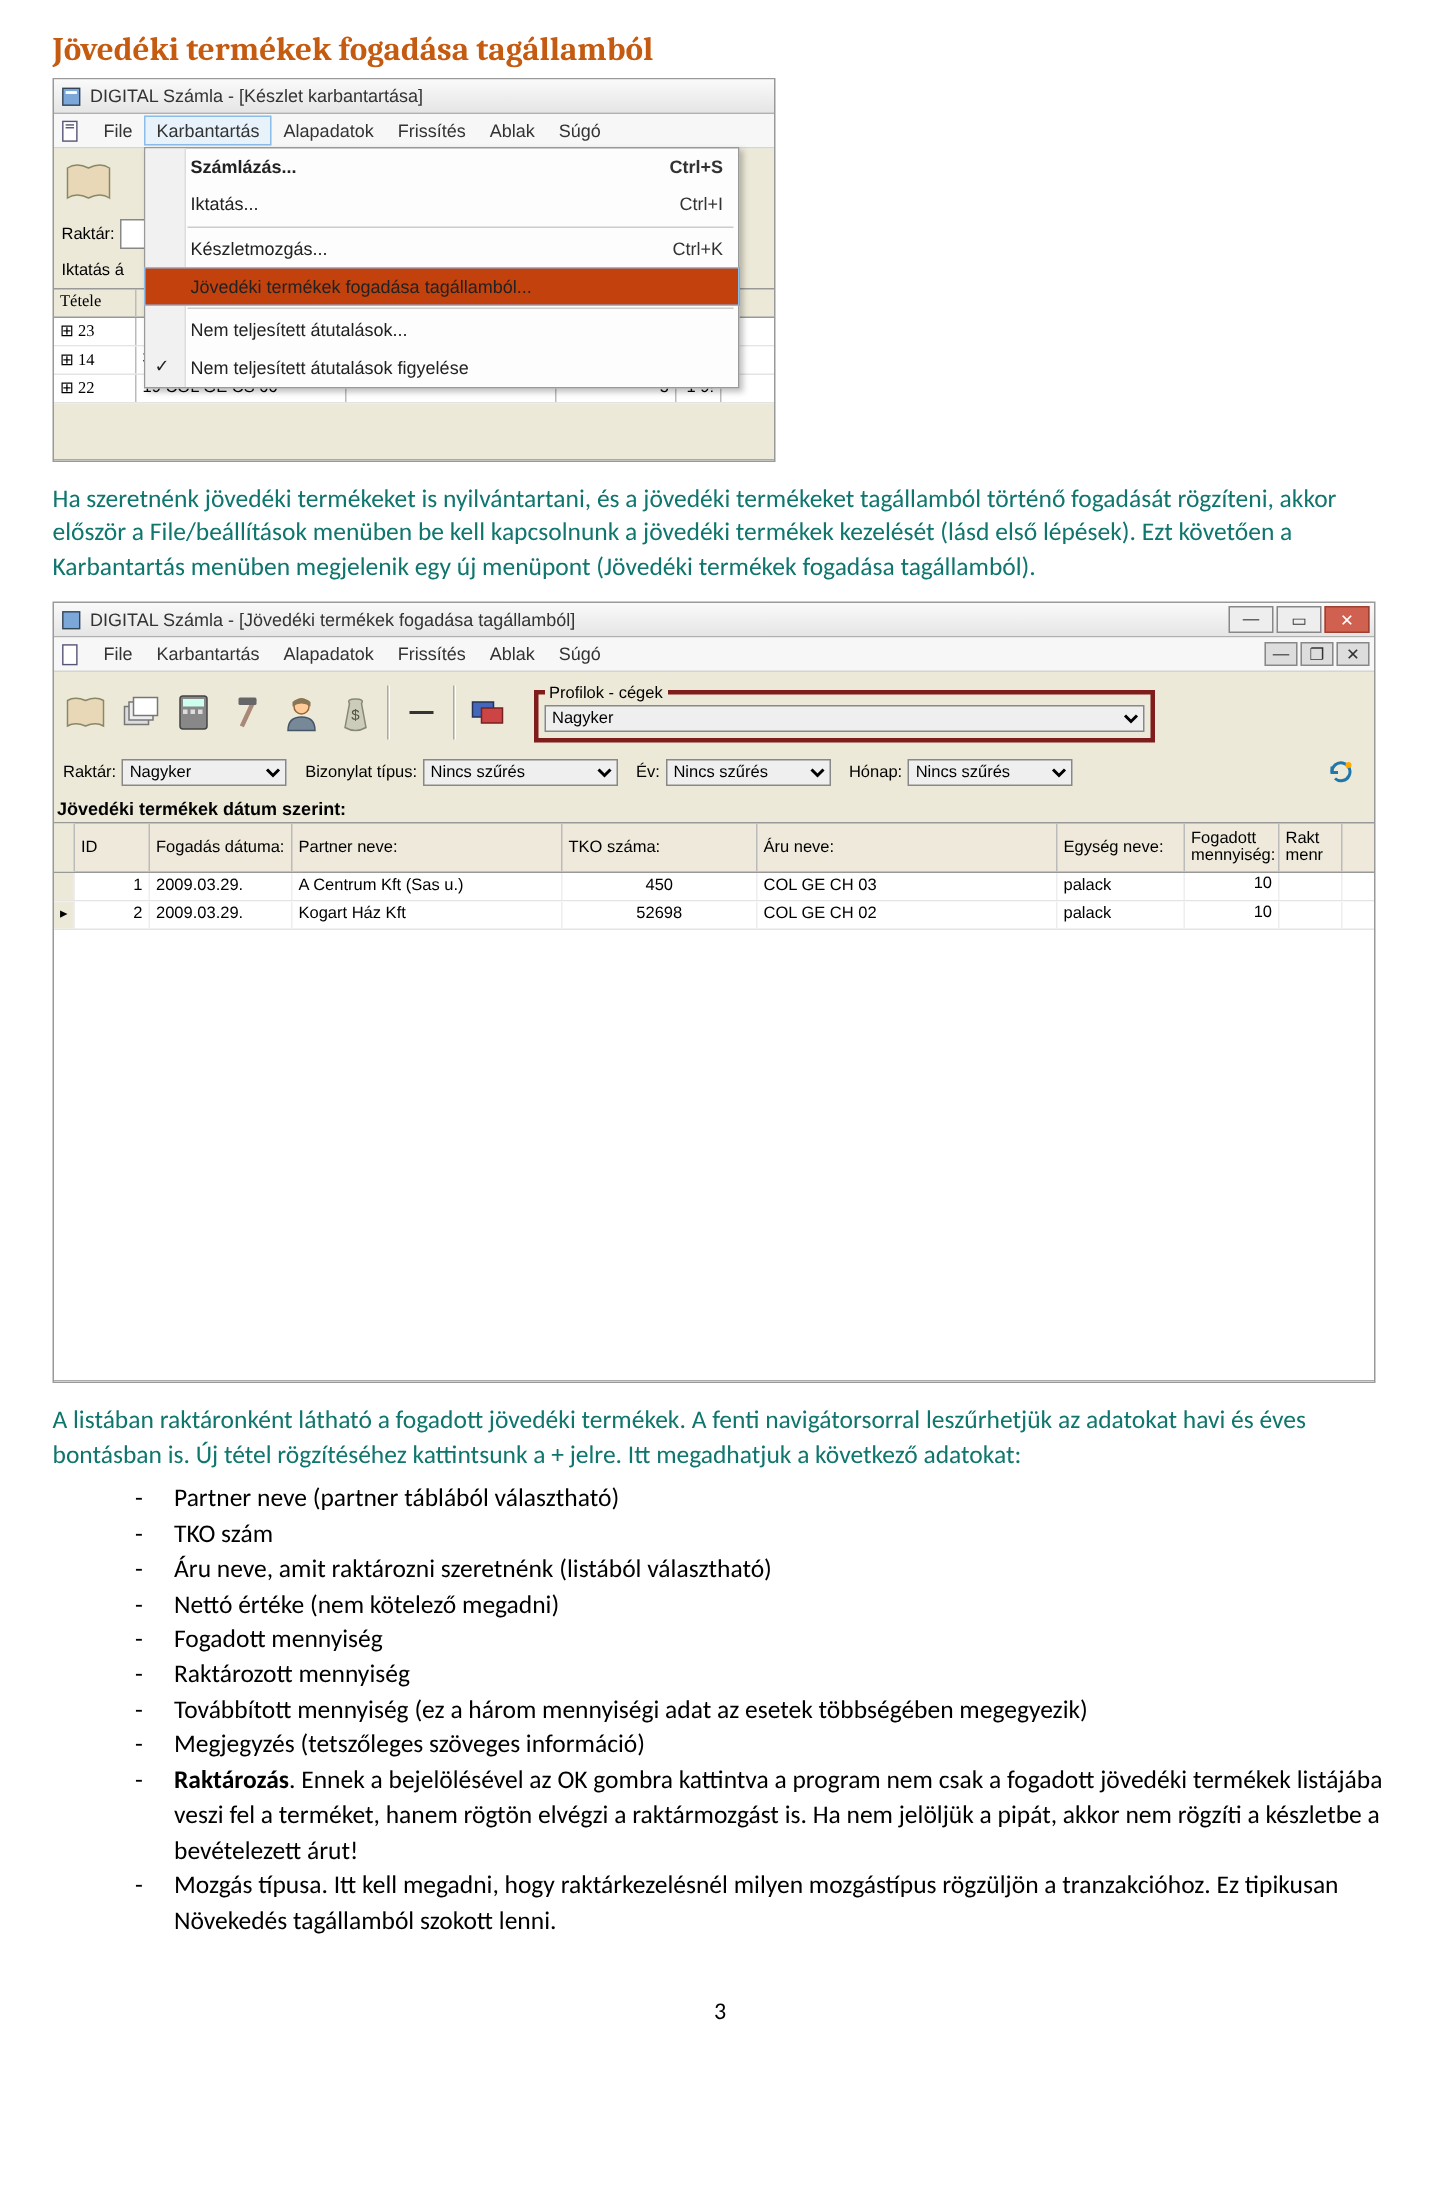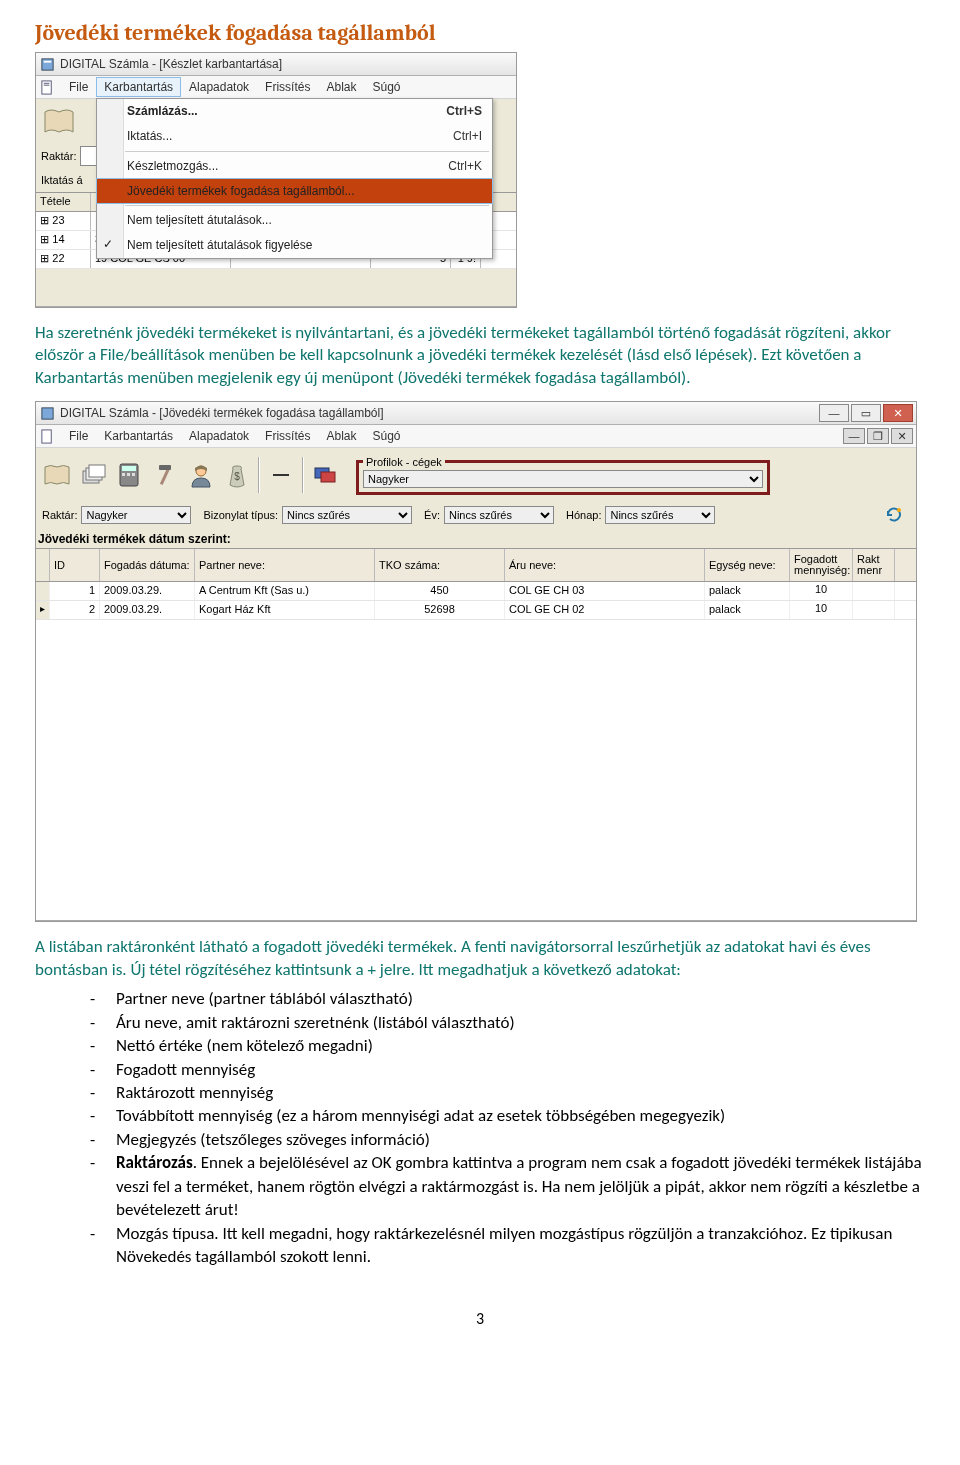--- a/index.html
+++ b/index.html
@@ -98,21 +98,21 @@
     border-bottom:1px solid #aaa;
     overflow:hidden;
   }
   .behind-inner{position:absolute;top:0;left:0;right:0;}
   .toolbar-stub{height:45px;background:#ece9d8;padding-left:5px;display:flex;align-items:center;gap:6px;}
   .filterbar{height:24px;display:flex;align-items:center;font-size:11px;padding-left:5px;}
   .filterbar input{width:90px;height:16px;border:1px solid #888;font-size:11px;}
   .thead{display:flex;background:#ece9d8;font-size:11px;height:18px;border-top:1px solid #999;border-bottom:1px solid #999;}
   .thead div, .trow div{border-right:1px solid #bbb;padding:2px 4px;box-sizing:border-box;overflow:hidden;white-space:nowrap;}
   .trow{display:flex;background:#fff;font-size:11px;height:18px;border-bottom:1px solid #e4e4e4;}
-  .col-t{width:55px;}
+  .col-t{width:55px;font-family:Liberation Serif, serif;}
   .col-a{width:140px;}
   .col-b{width:140px;}
   .col-c{width:80px;text-align:right;}
   .col-d{width:30px;text-align:right;}
 
   .screenshot2 .body{
     background:#ece9d8;
   }
   .toolbar2{height:50px;display:flex;align-items:center;padding:2px 6px;gap:6px;}
   .ticon2{width:30px;height:36px;display:inline-flex;align-items:center;justify-content:center;}
@@ -131,21 +131,21 @@
   .grow{display:flex;background:#fff;font-size:11px;height:18px;border-bottom:1px solid #e4e4e4;}
   .grow div{border-right:1px solid #eee;padding:2px 4px;box-sizing:border-box;overflow:hidden;white-space:nowrap;}
   .g-row-sel{background:#fff;}
   .g-marker{width:14px;background:#ece9d8;border-right:1px solid #bbb;font-size:10px;text-align:center;}
   .g-id{width:50px;text-align:right;}
   .g-date{width:95px;}
   .g-partner{width:180px;}
   .g-tko{width:130px;text-align:center;}
   .g-aru{width:200px;}
   .g-egys{width:85px;}
-  .g-fog{width:63px;text-align:center;line-height:1.05;}
+  .g-fog{width:63px;text-align:right;line-height:1.05;}
   .g-rakt{width:42px;}
 
   .gridspace{height:300px;background:#fff;border-bottom:1px solid #aaa;}
 
   ul.bullets{
     list-style:none;
     padding:0 0 0 55px;
     margin:4px 0;
   }
   ul.bullets li{
@@ -424,20 +424,21 @@
         </div>
         <div class="gridspace"></div>
       </div>
     </div>
   </div>
 
   <p style="margin-top:14px;">A listában raktáronként látható a fogadott jövedéki termékek. A fenti navigátorsorral leszűrhetjük az adatokat havi és éves bontásban is. Új tétel rögzítéséhez kattintsunk a + jelre. Itt megadhatjuk a következő adatokat:</p>
 
   <ul class="bullets">
     <li>Partner neve (partner táblából választható)</li>
+    <li>TKO szám</li>
     <li>Áru neve, amit raktározni szeretnénk (listából választható)</li>
     <li>Nettó értéke (nem kötelező megadni)</li>
     <li>Fogadott mennyiség</li>
     <li>Raktározott mennyiség</li>
     <li>Továbbított mennyiség (ez a három mennyiségi adat az esetek többségében megegyezik)</li>
     <li>Megjegyzés (tetszőleges szöveges információ)</li>
     <li><b>Raktározás</b><span>. Ennek a bejelölésével az OK gombra kattintva a program nem csak a fogadott jövedéki termékek listájába veszi fel a terméket, hanem rögtön elvégzi a raktármozgást is. Ha nem jelöljük a pipát, akkor nem rögzíti a készletbe a bevételezett árut!</span></li>
     <li>Mozgás típusa. Itt kell megadni, hogy raktárkezelésnél milyen mozgástípus rögzüljön a tranzakcióhoz. Ez tipikusan Növekedés tagállamból szokott lenni.</li>
   </ul>
 

